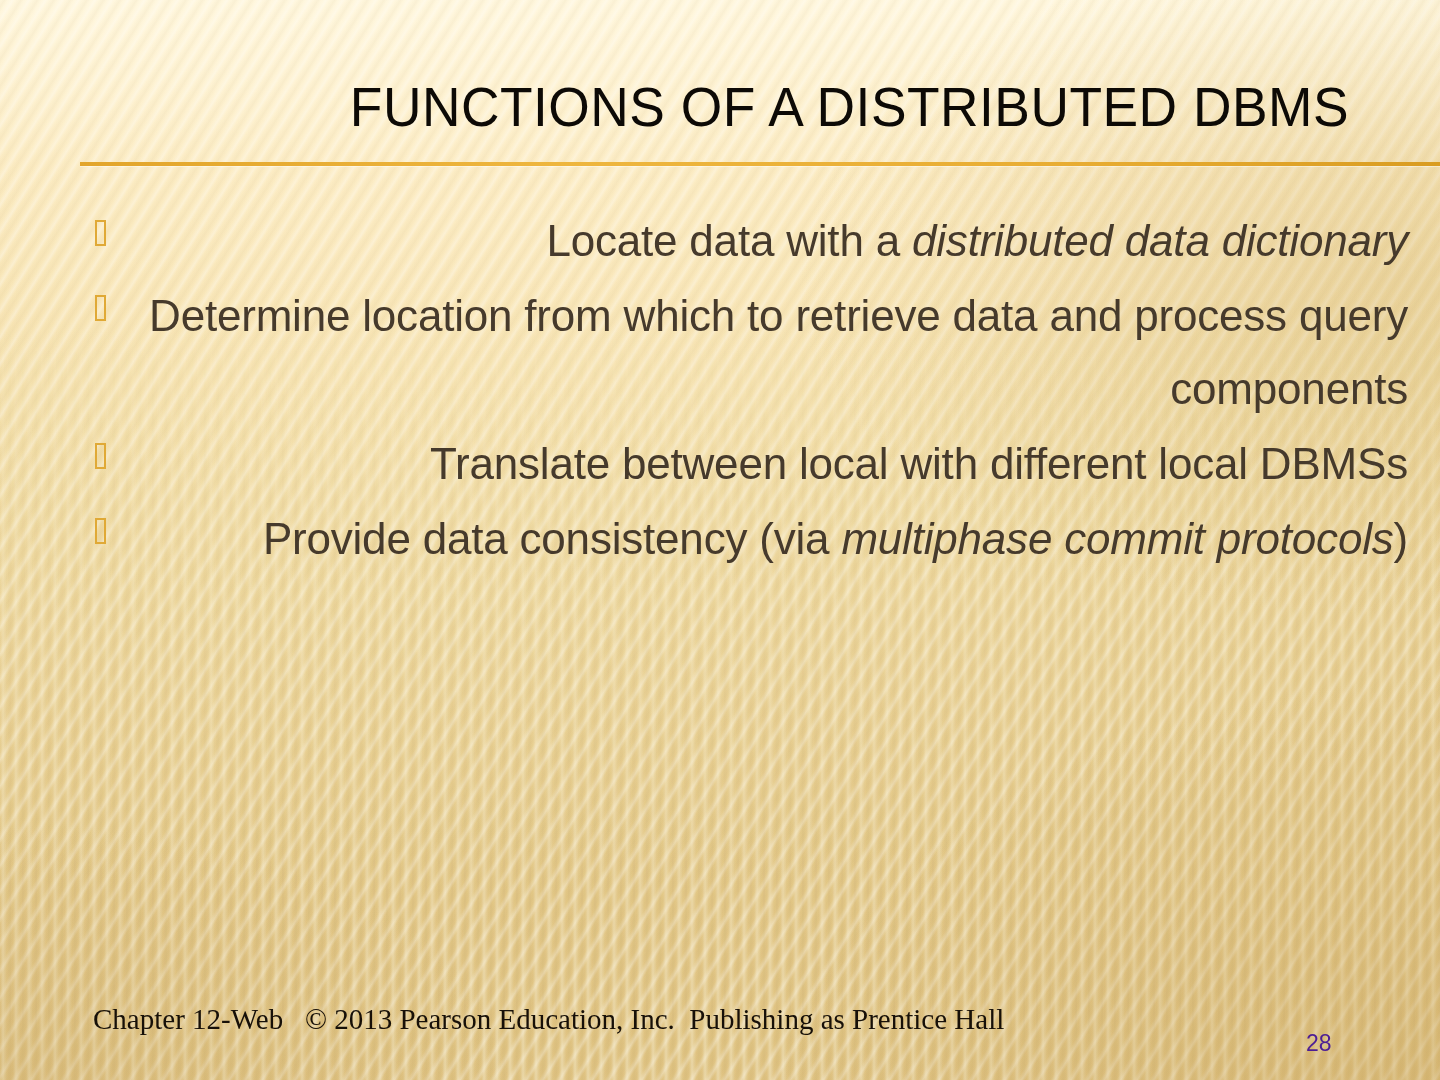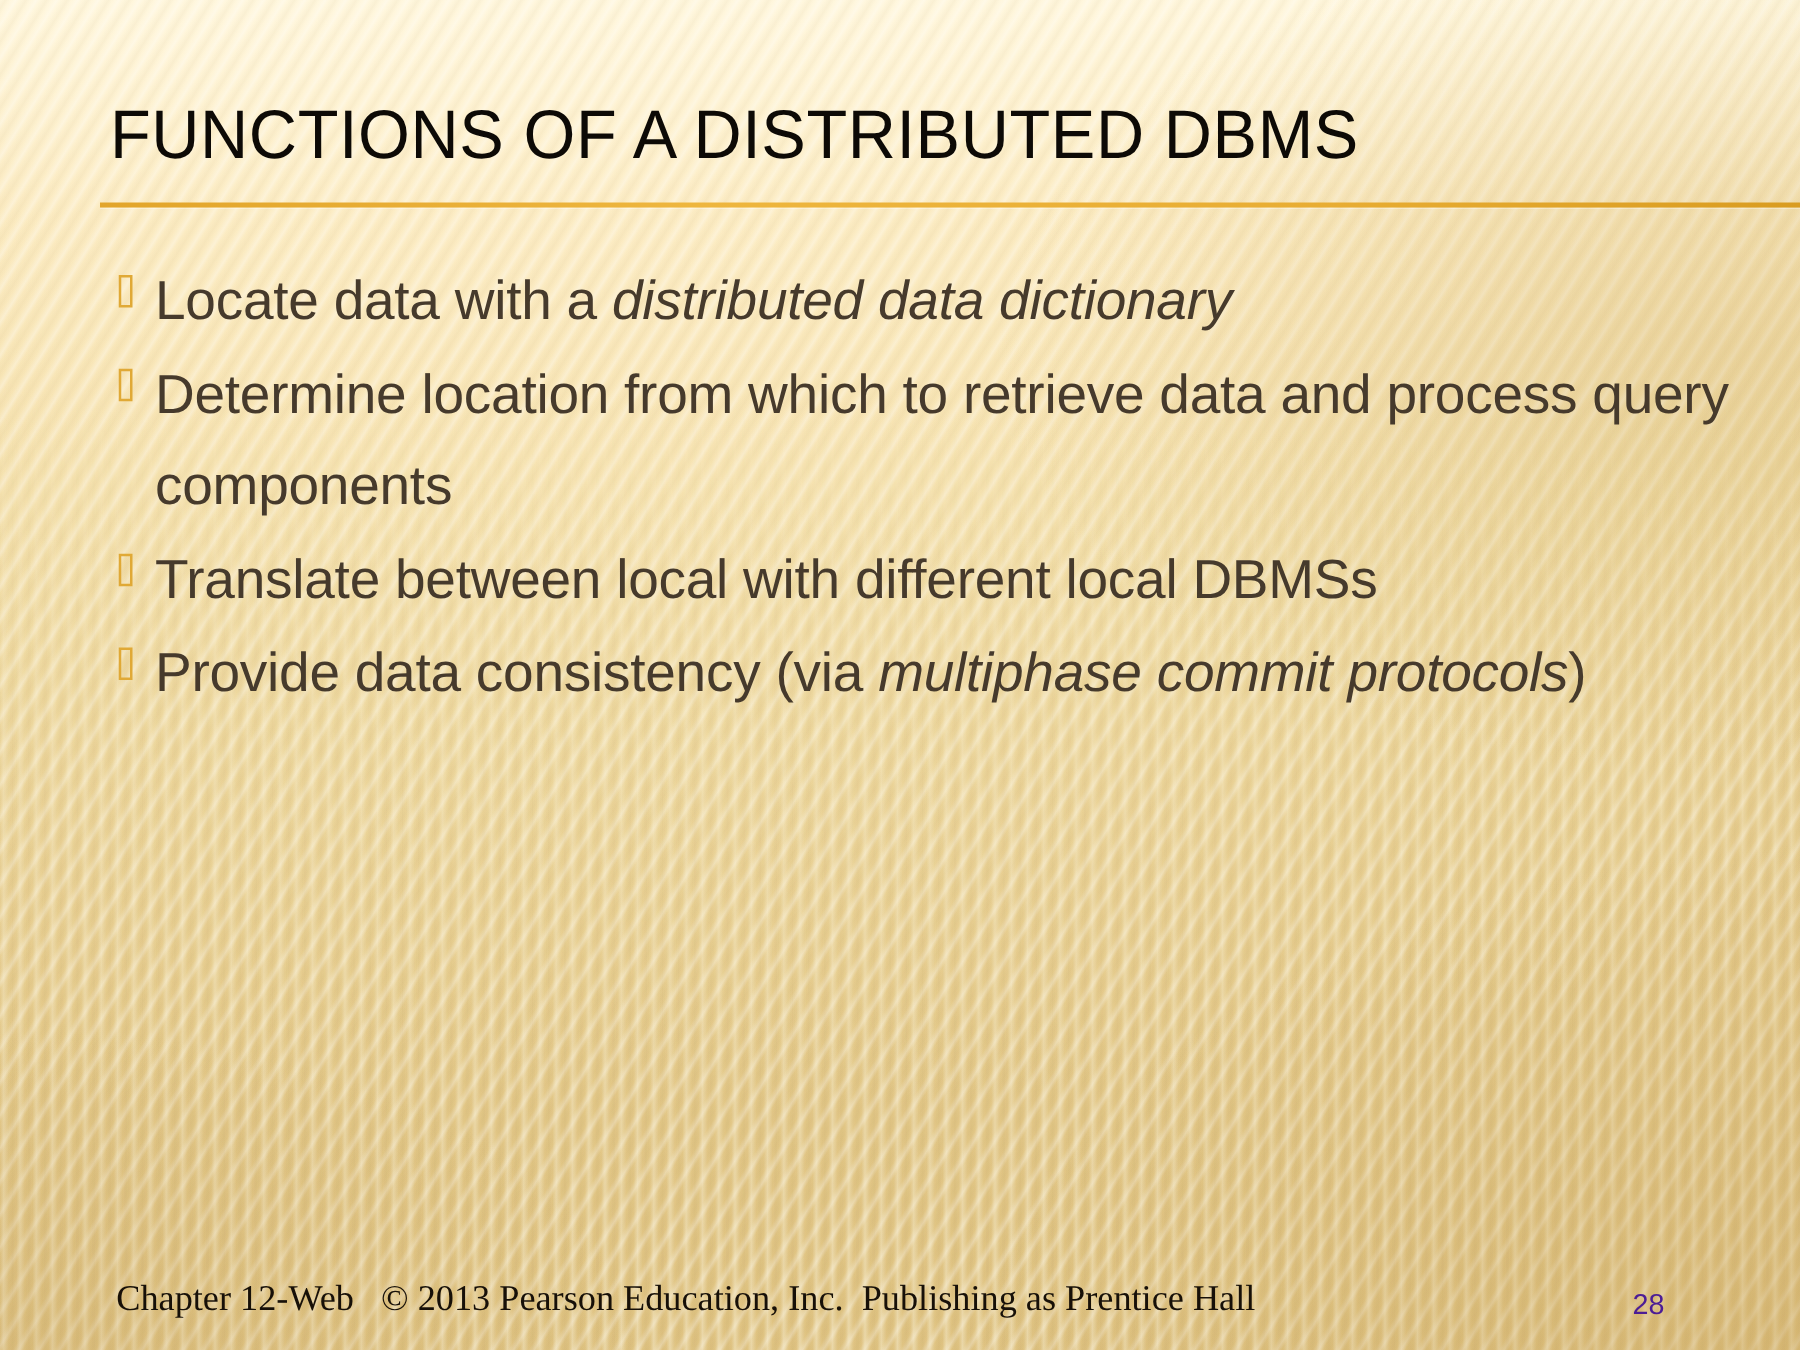--- a/index.html
+++ b/index.html
@@ -7,20 +7,21 @@
     padding: 0;
     background: #ffffff;
   }
   #slide {
     position: relative;
     width: 1440px;
     height: 1080px;
     overflow: hidden;
     font-family: "Liberation Sans", sans-serif;
     background-color: #f6e1ab;
+    text-align: right;
   }
 
   
   .bg-base {
     position: absolute;
     inset: 0;
     background:
       radial-gradient(130% 95% at 30% -12%, #fdf1d2 0%, #fdeec8 22%, #f7e4b3 48%, #eed9a0 70%, #e3c98a 100%);
   }
   .bg-base2 {
@@ -131,21 +132,20 @@
   
   .footer {
     position: absolute;
     left: 93px;
     top: 1002px;
     font-family: "Liberation Serif", serif;
     font-size: 29px;
     line-height: 34px;
     color: #171008;
     white-space: pre;
-    margin-top: 20px;
   }
   .page-number {
     position: absolute;
     left: 1306px;
     top: 1028px;
     font-size: 23px;
     line-height: 30px;
     color: #4c1d95;
     font-family: "Liberation Sans", sans-serif;
   }

